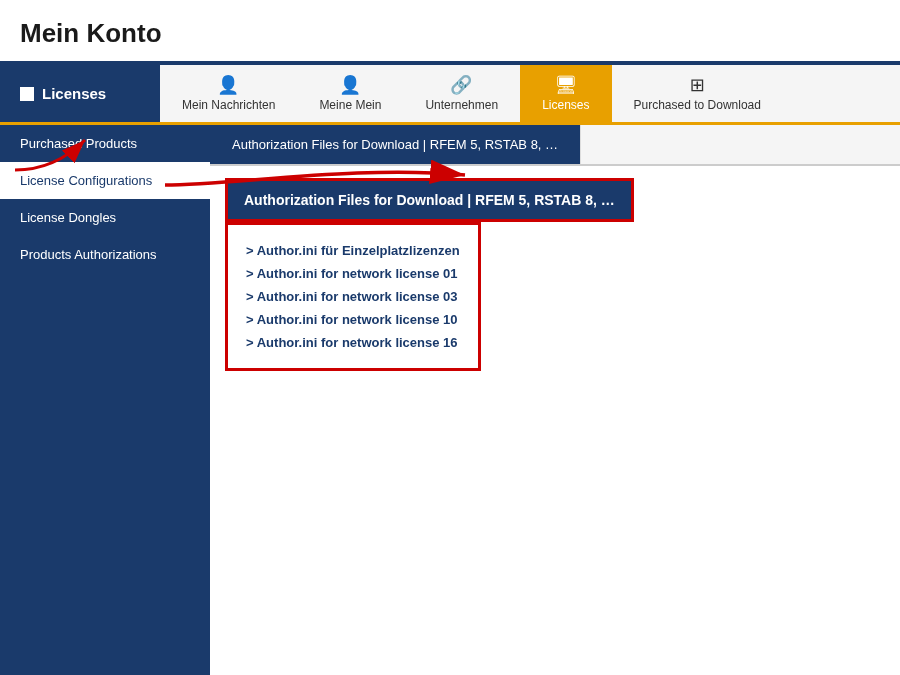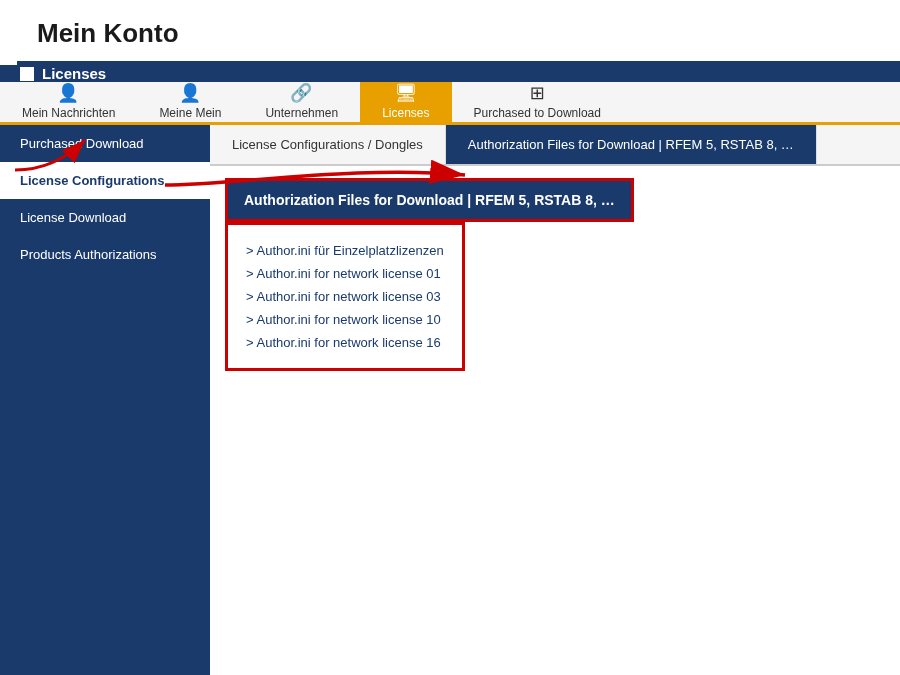--- a/index.html
+++ b/index.html
@@ -5,31 +5,29 @@
     * { margin: 0; padding: 0; box-sizing: border-box; }
     body { font-family: Arial, sans-serif; background: #fff; width: 900px; min-height: 675px; }
 
     
     .page-title {
       padding: 18px 20px 12px 20px;
       font-size: 26px;
       font-weight: bold;
       color: #1a1a1a;
       border-bottom: 4px solid #1a3a6b;
-      margin-left: 17px;
     }
 
     
     .top-nav {
       background: #f5f5f5;
       border-bottom: 3px solid #e8a000;
       display: flex;
       align-items: stretch;
       height: 60px;
-      flex-direction: column;
     }
 
     .top-nav-logo {
       background: #1a3a6b;
       color: white;
       display: flex;
       align-items: center;
       padding: 0 20px;
       font-weight: bold;
       font-size: 15px;
@@ -97,34 +95,34 @@
       padding: 11px 20px;
       font-size: 13px;
       cursor: pointer;
       text-decoration: none;
       display: block;
     }
 
     .sidebar-item.highlighted {
       background: white;
       color: #1a3a6b;
-      font-weight: bold;
+      font-weight: normal;
     }
 
     .sidebar-footer {
       color: rgba(255,255,255,0.6);
       font-size: 11px;
       padding: 15px 20px;
       margin-top: auto;
     }
 
     .link-item {
       display: block;
       color: #1a3a6b;
-      font-weight: normal;
+      font-weight: bold;
       font-size: 13px;
       padding: 4px 0;
       text-decoration: none;
     }
 
     
     .right-side {
       flex: 1;
     }
 
@@ -205,31 +203,30 @@
     <button class="nav-item">
       <span class="nav-icon">⊞</span>
       <span>Purchased to Download</span>
     </button>
   </div>
 </div>
 
 <div class="main-layout">
 
   <div class="sidebar">
-    <a class="sidebar-item">Purchased Download</a>
+    <a class="sidebar-item">Purchased Products</a>
     <a class="sidebar-item highlighted">License Configurations</a>
-    <a class="sidebar-item">License Download</a>
+    <a class="sidebar-item">License Dongles</a>
     <a class="sidebar-item">Products Authorizations</a>
     <div class="sidebar-footer">© 2021 NetGenium</div>
   </div>
 
   <div class="right-side">
 
     <div class="sub-nav-area">
-      <button class="subnav-btn">License Configurations / Dongles</button>
       <button class="subnav-btn active">Authorization Files for Download | RFEM 5, RSTAB 8, …</button>
     </div>
 
     <div class="main-content">
 
       
       <div style="display:inline-block; position:relative;">
         
         <svg width="90" height="60" style="position:absolute; top:-58px; left:-220px; pointer-events:none;">
           <defs>

